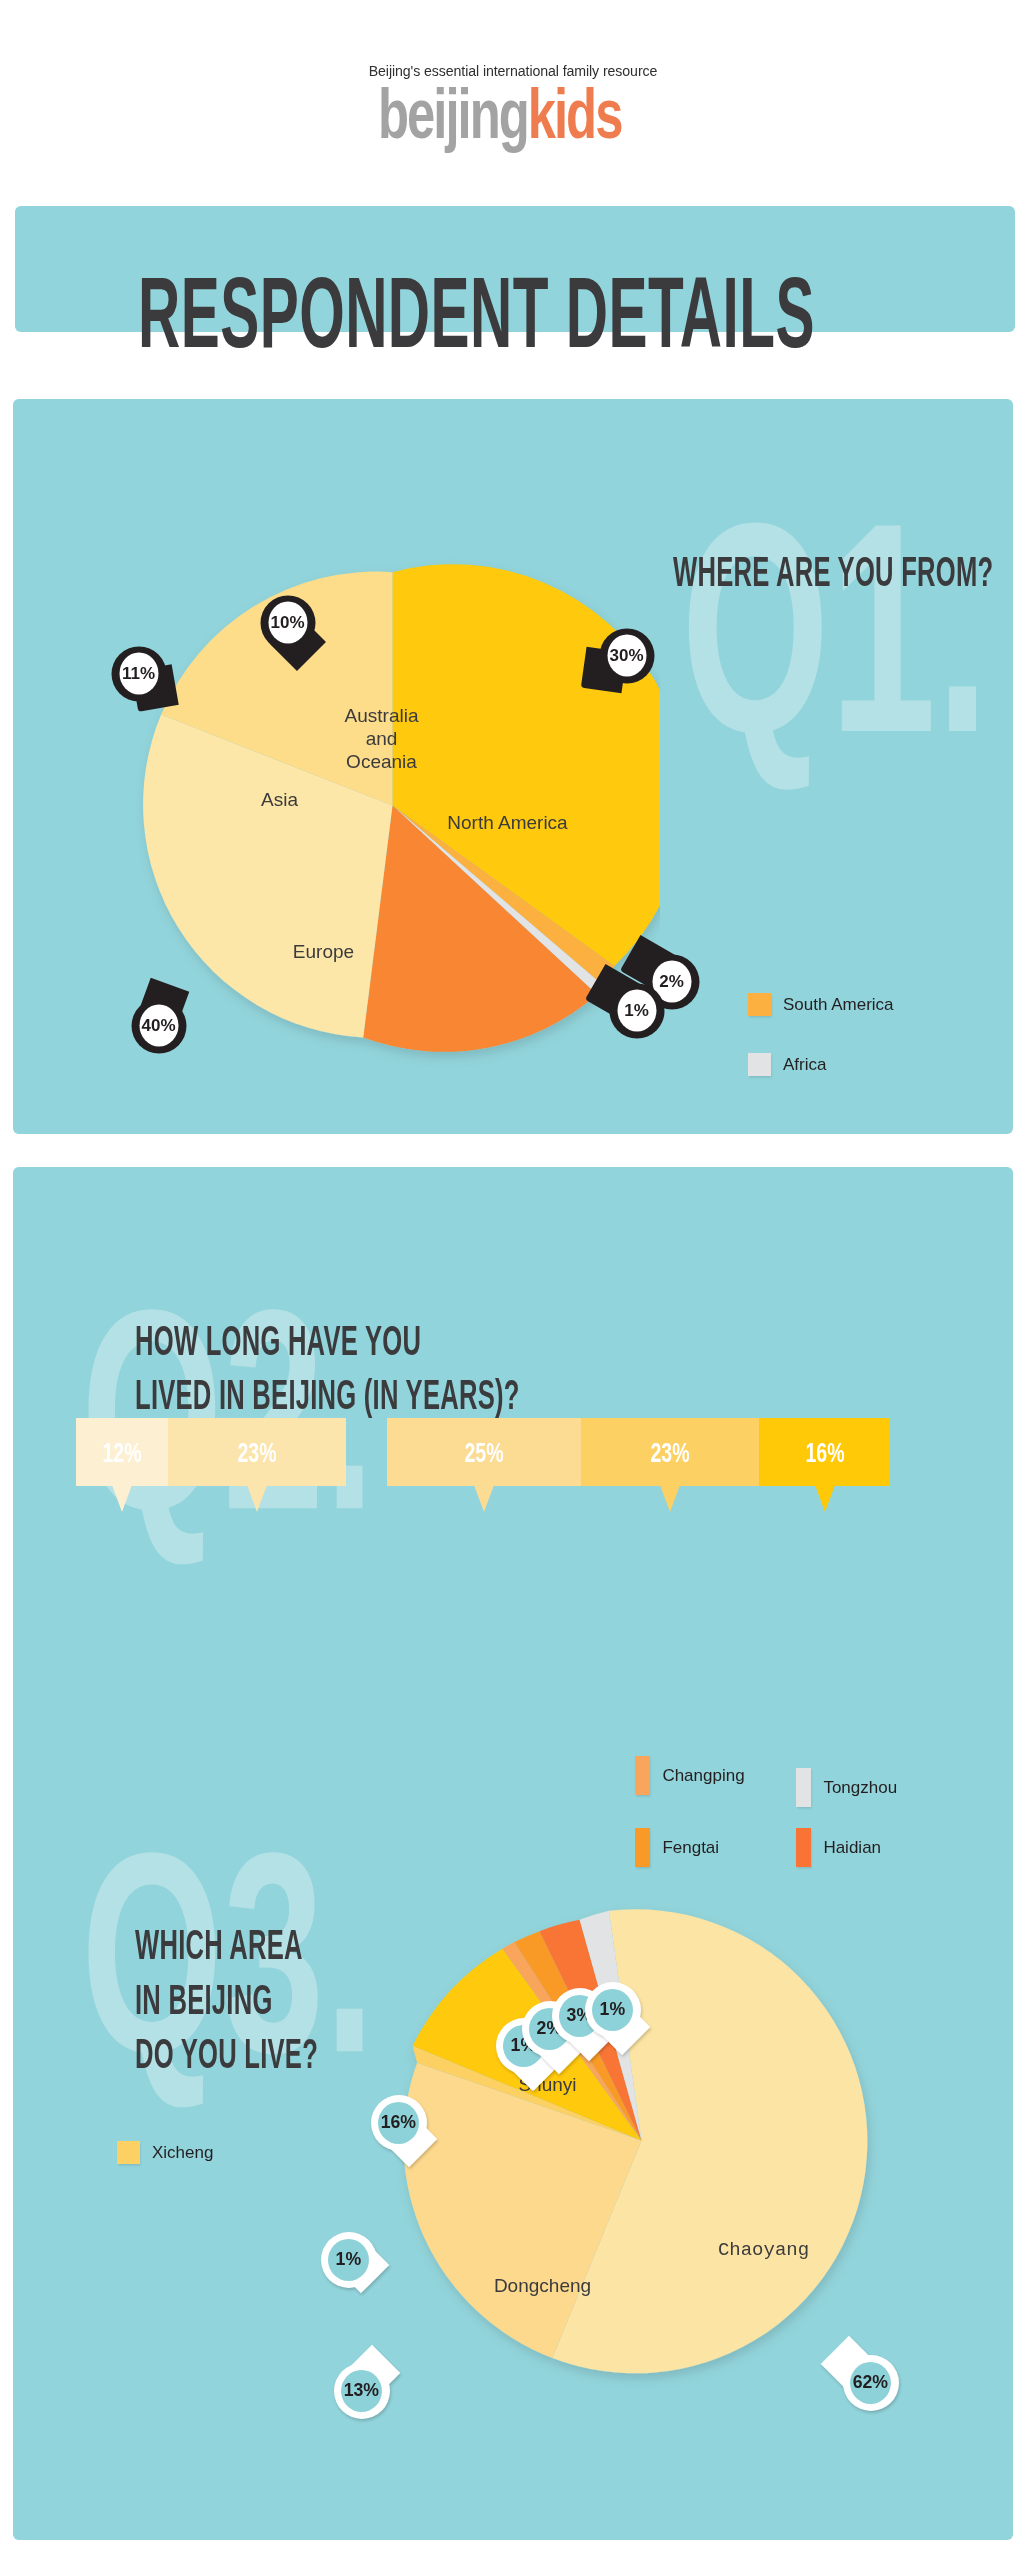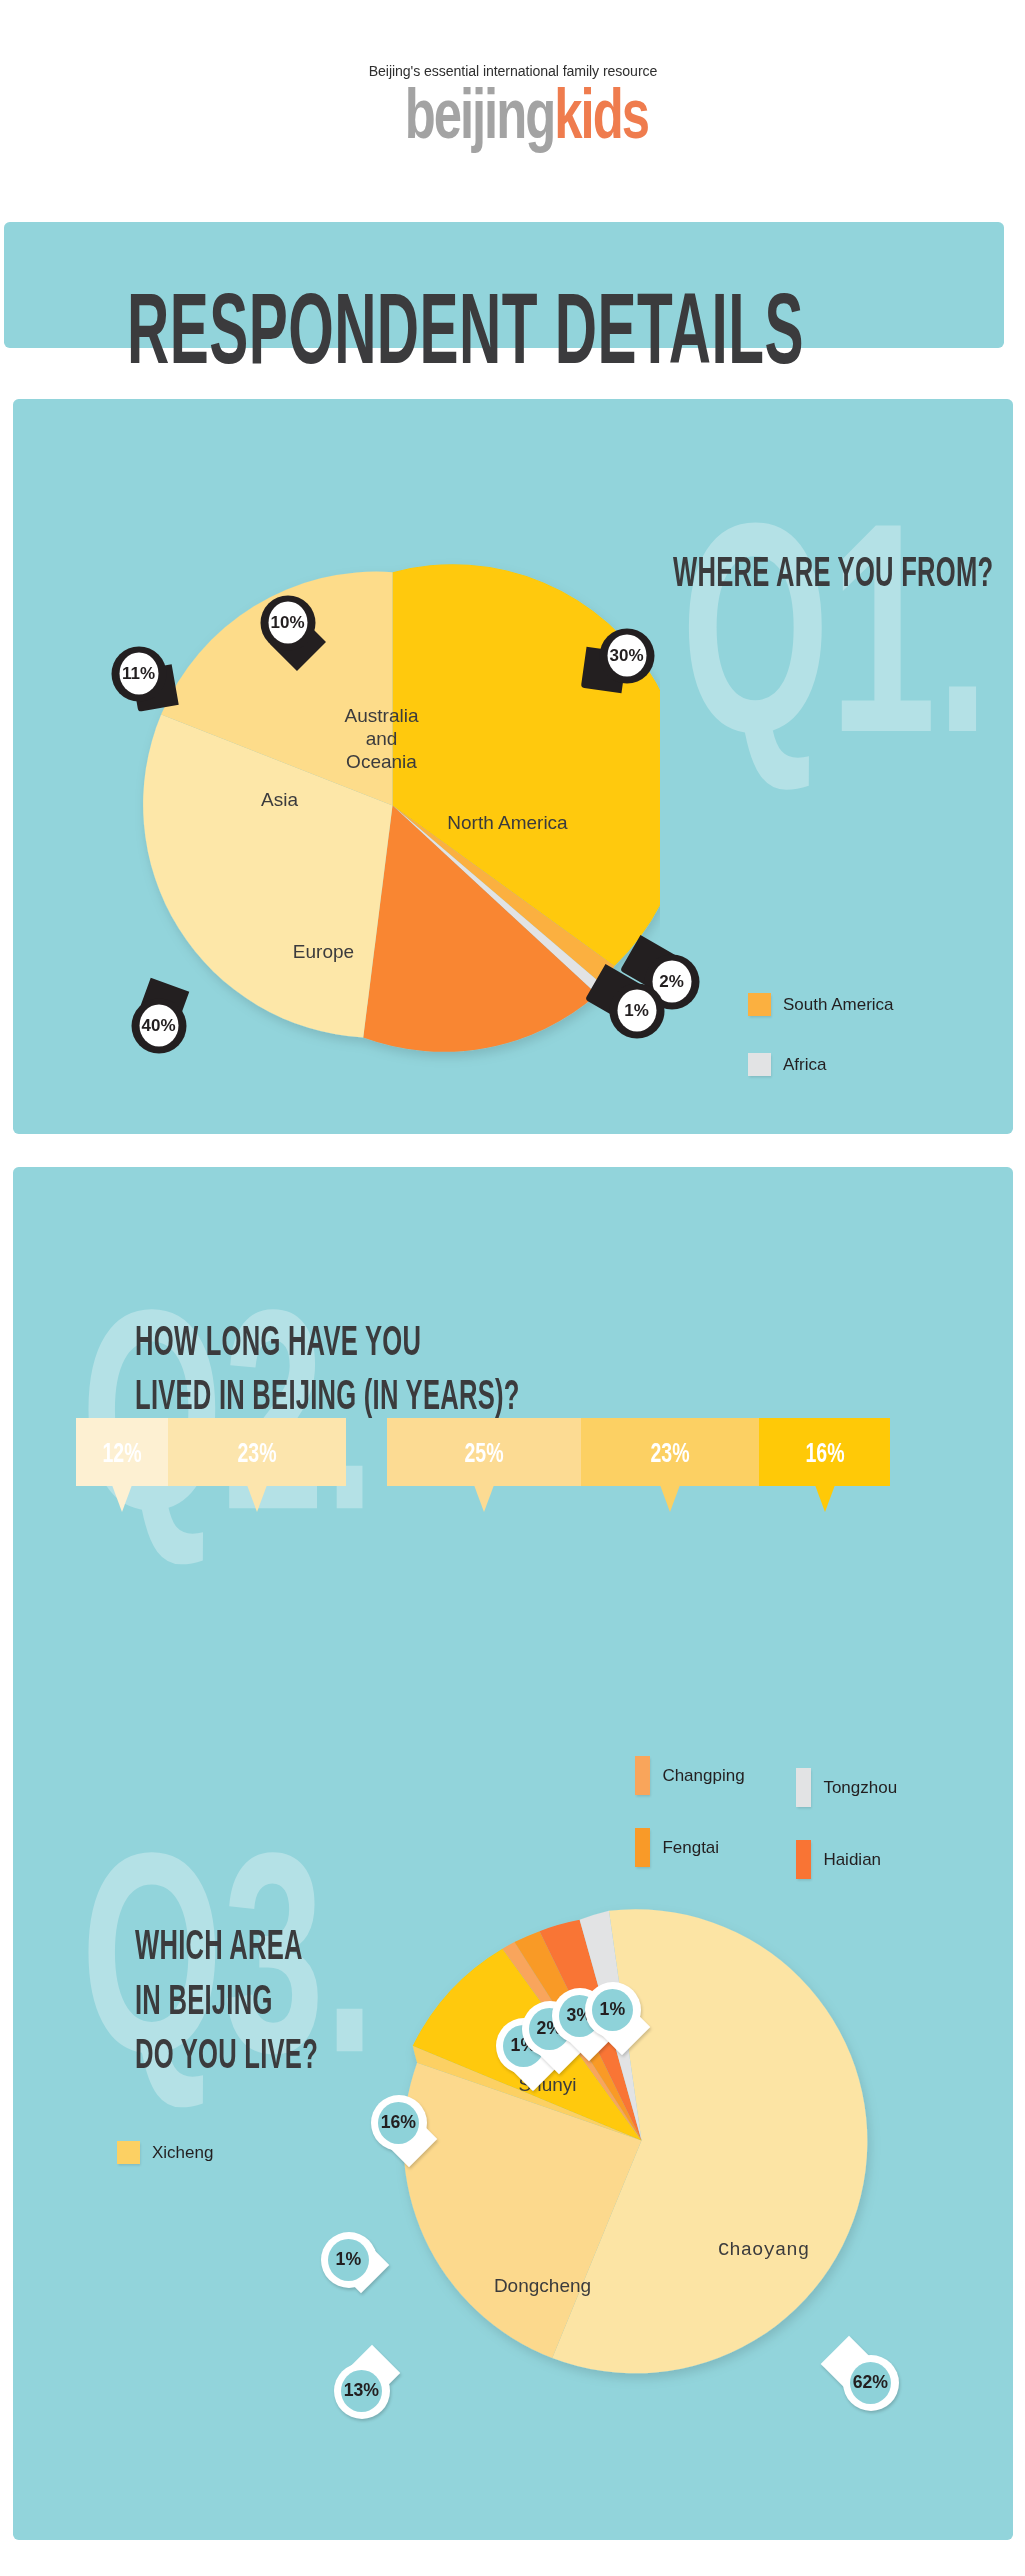--- a/index.html
+++ b/index.html
@@ -6,42 +6,42 @@
   body {
     width:1025px; height:2576px;
     background:#ffffff;
     font-family:"Liberation Sans", sans-serif;
     position:relative; overflow:hidden;
   }
   .page { position:relative; width:1025px; height:2576px; }
 
   
   .header { position:absolute; left:0; top:0; width:1025px; height:188px; }
-  .logo-wrap { position:absolute; left:50%; top:62px; transform:translateX(-50%); text-align:right; }
+  .logo-wrap { position:absolute; left:50%; top:62px; transform:translateX(-50%); text-align:left; }
   .logo-tag {
     font-family:"Liberation Sans Narrow","Liberation Sans", sans-serif;
     font-size:15.4px; color:#2f2f2f; letter-spacing:-0.1px;
     transform:scaleX(0.92); transform-origin:center;
     white-space:nowrap; margin-bottom:1.1px;
   }
   .logo-main {
     font-family:"Liberation Sans", sans-serif;
     font-weight:bold; font-size:59px; letter-spacing:-2.3px;
     line-height:0.95; transform:scaleX(0.86) scaleY(1.18); transform-origin:center top;
     white-space:nowrap;
   }
   .logo-grey { color:#a3a3a3; }
   .logo-orange { color:#ef7c4e; }
 
   
   .panel {
     position:absolute; left:12.5px; width:1000px;
     background:#92d4db; border-radius:5.7px;
   }
-  .panel-title { position:absolute; left:4px; top:206px; height:126px;margin-top:16px; }
+  .panel-title { position:absolute; left:15px; top:206px; height:126px; }
 
   .big-title {
     position:absolute; left:123px; top:49px;
     font-family:"Liberation Sans Narrow","Liberation Sans", sans-serif;
     font-weight:bold; font-size:75px; color:#3b3b3d;
     letter-spacing:0.6px; transform:scaleX(0.78) scaleY(1.34);
     transform-origin:left top; white-space:nowrap;
   }
 
   .panel-q1 { top:399px; height:735px; }
@@ -277,21 +277,21 @@
       <span class="legend-label">Changping</span>
     </div>
     <div class="legend-item" style="left:783px; top:98px;">
       <span class="legend-sw-bar" style="background:#e2e3e4;"></span>
       <span class="legend-label">Tongzhou</span>
     </div>
     <div class="legend-item" style="left:622px; top:158px;">
       <span class="legend-sw-bar" style="background:#f99a28;"></span>
       <span class="legend-label">Fengtai</span>
     </div>
-    <div class="legend-item" style="left:783px; top:170px;text-align:center;">
+    <div class="legend-item" style="left:783px; top:158px;text-align:center;">
       <span class="legend-sw-bar" style="background:#f97434;"></span>
       <span class="legend-label">Haidian</span>
     </div>
 
     <div class="legend-item" style="left:104px; top:471px;">
       <span class="legend-sw-sq" style="background:#fcd063;"></span>
       <span class="legend-label">Xicheng</span>
     </div>
 
     <div class="pie-wrap" style="left:352px; top:194px; width:553px; height:553px;">

